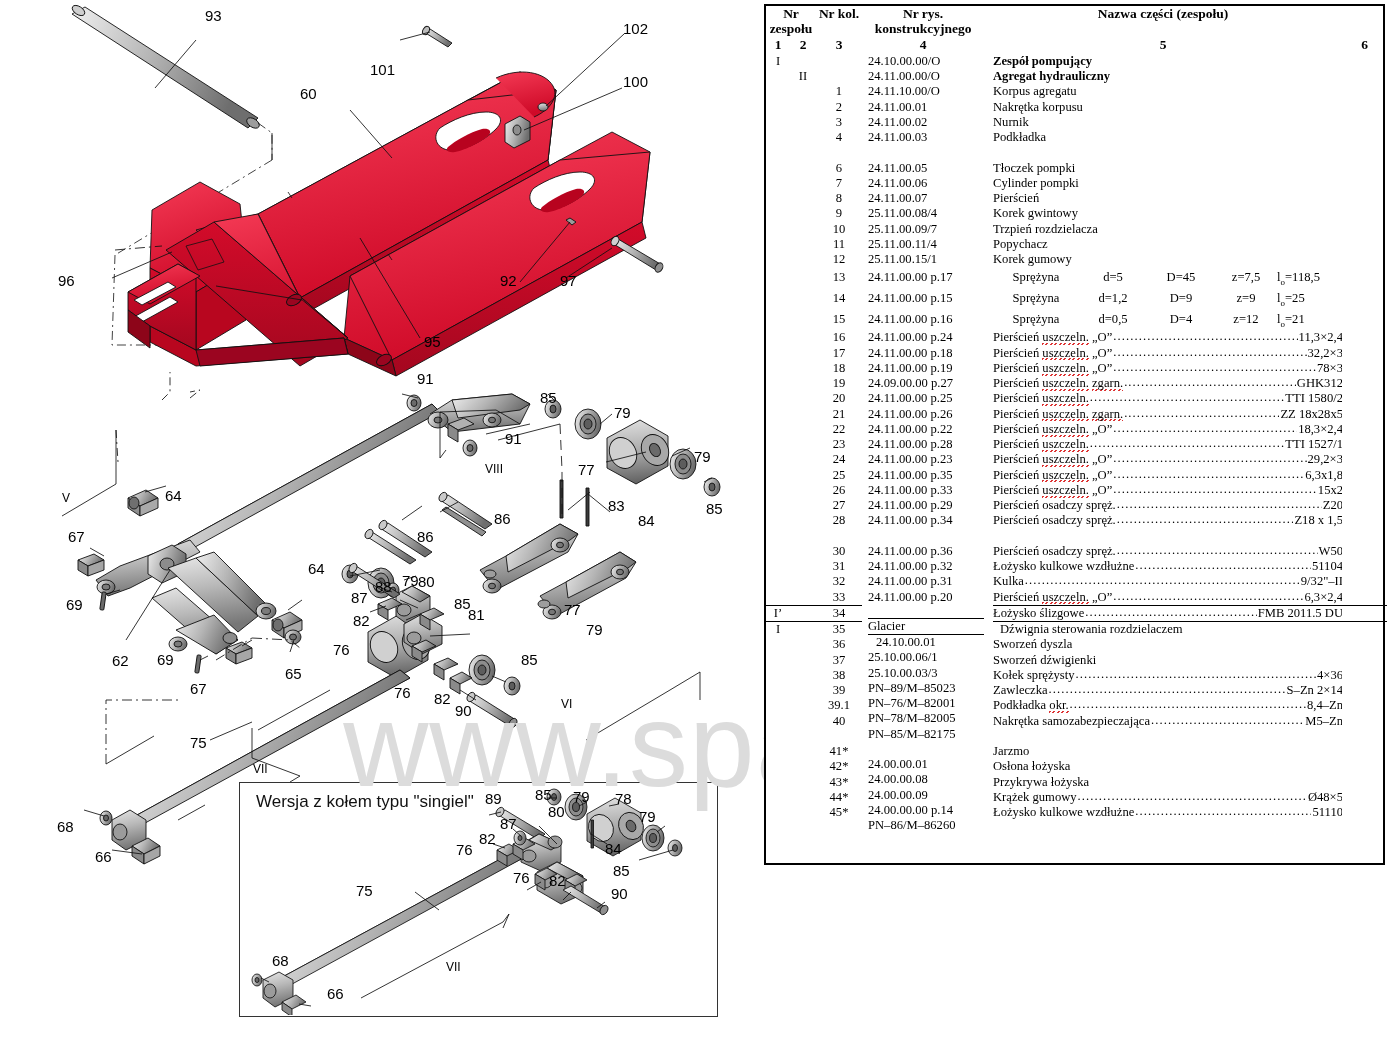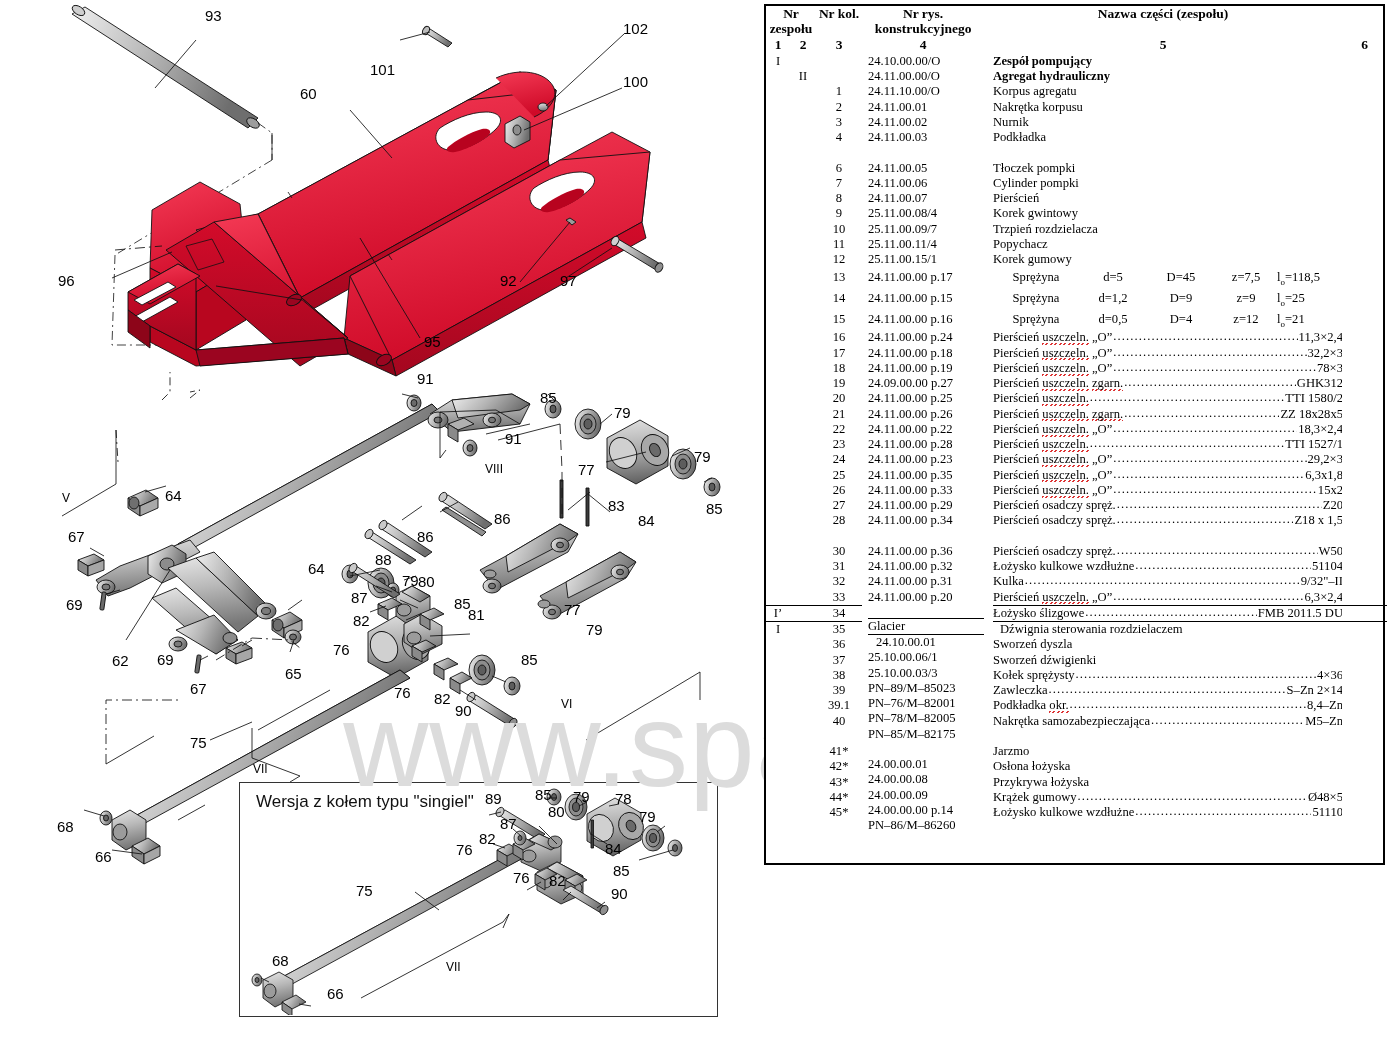--- a/index.html
+++ b/index.html
@@ -498,21 +498,21 @@
   <div class="lbl rom" style="left:62px;top:491px">V</div>
   <div class="lbl" style="left:68px;top:528px">67</div>
   <div class="lbl" style="left:66px;top:596px">69</div>
   <div class="lbl" style="left:112px;top:652px">62</div>
   <div class="lbl" style="left:308px;top:560px">64</div>
   <div class="lbl" style="left:157px;top:651px">69</div>
   <div class="lbl" style="left:190px;top:680px">67</div>
   <div class="lbl" style="left:285px;top:665px">65</div>
   <div class="lbl" style="left:494px;top:510px">86</div>
   <div class="lbl" style="left:417px;top:528px">86</div>
-  <div class="lbl" style="left:375px;top:551px">88</div>
+  <div class="lbl" style="left:375px;top:578px">88</div>
   <div class="lbl" style="left:351px;top:589px">87</div>
   <div class="lbl" style="left:353px;top:612px">82</div>
   <div class="lbl" style="left:418px;top:573px">80</div>
   <div class="lbl" style="left:468px;top:606px">81</div>
   <div class="lbl" style="left:608px;top:497px">83</div>
   <div class="lbl" style="left:638px;top:512px">84</div>
   <div class="lbl" style="left:333px;top:641px">76</div>
   <div class="lbl" style="left:394px;top:684px">76</div>
   <div class="lbl" style="left:434px;top:690px">82</div>
   <div class="lbl" style="left:455px;top:702px">90</div>

